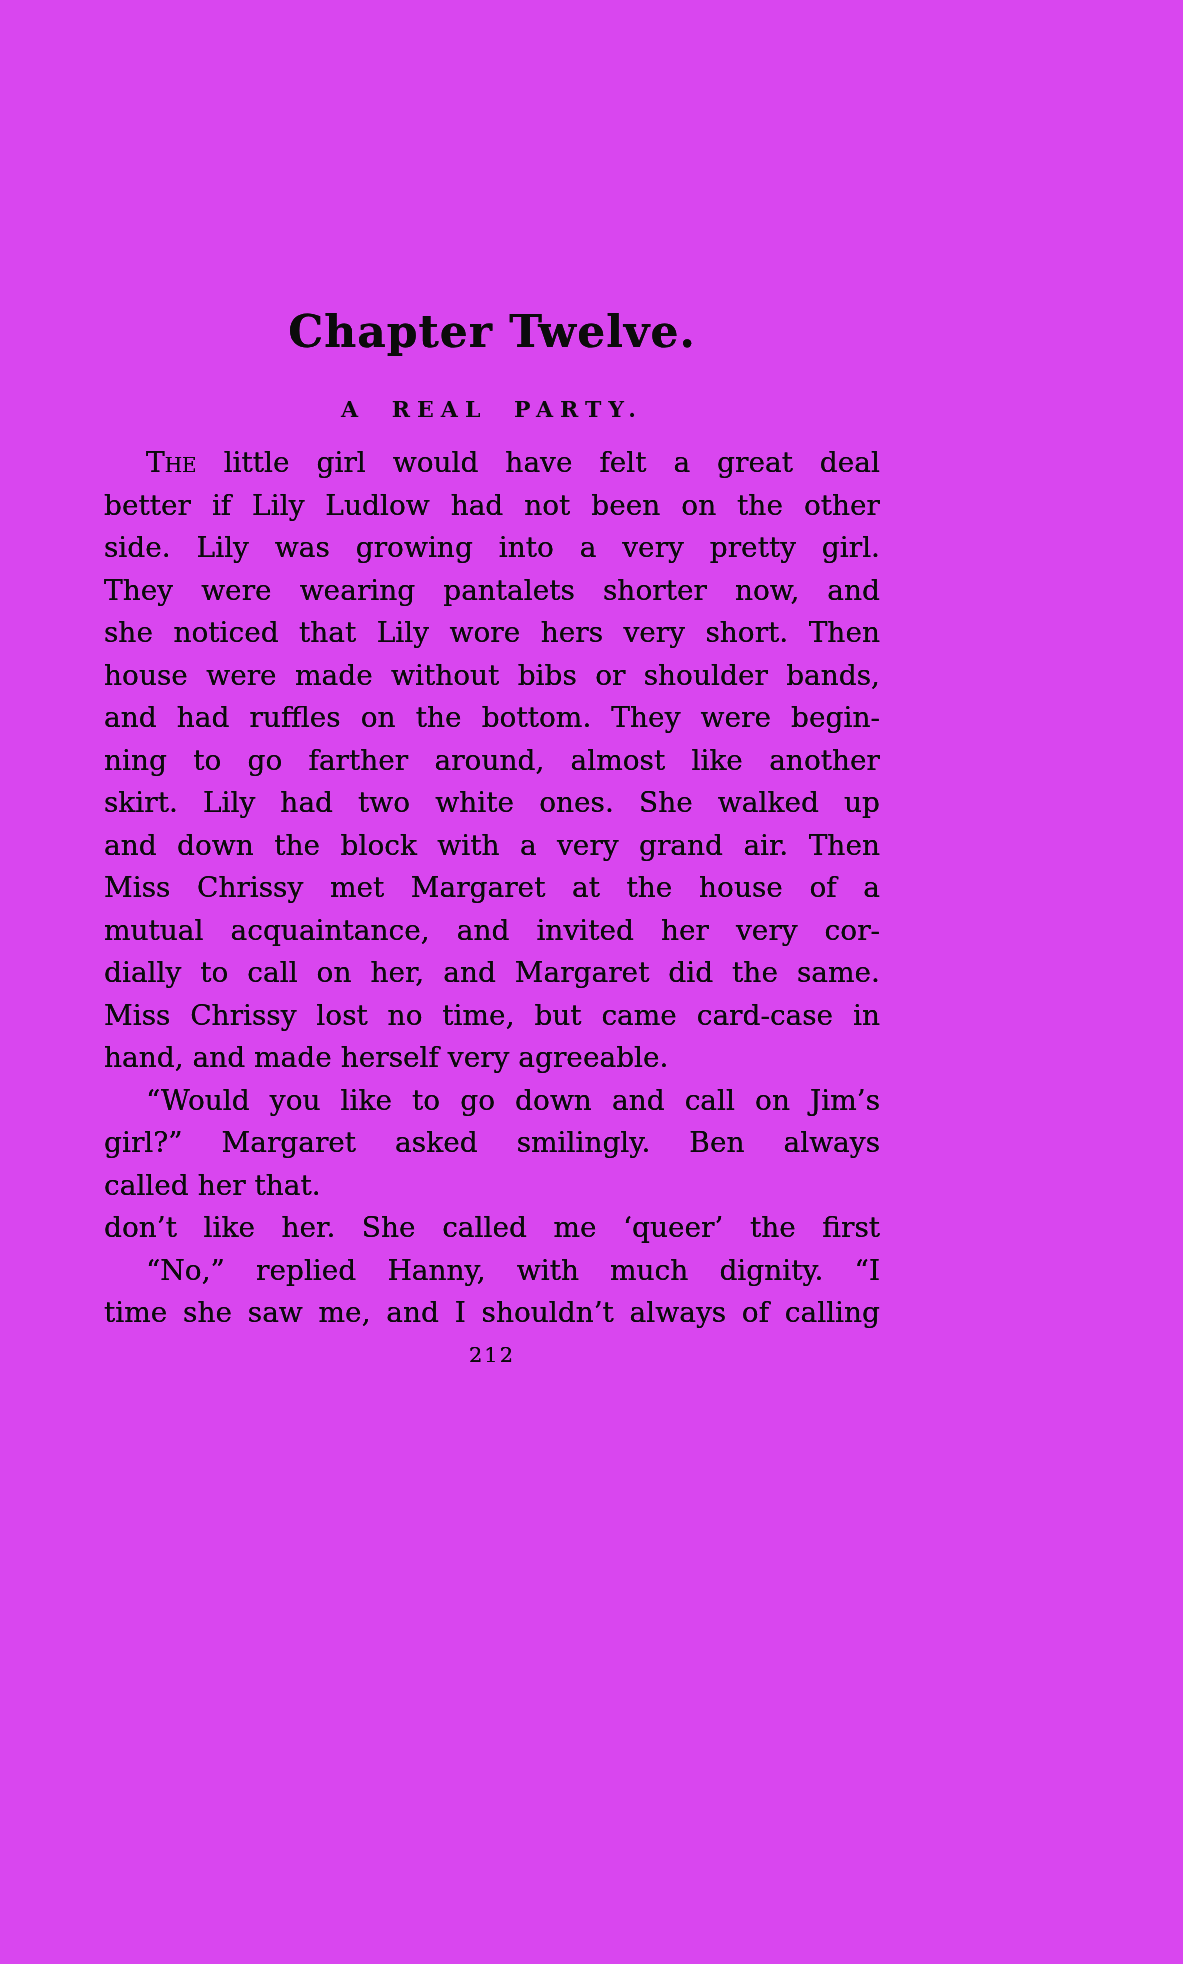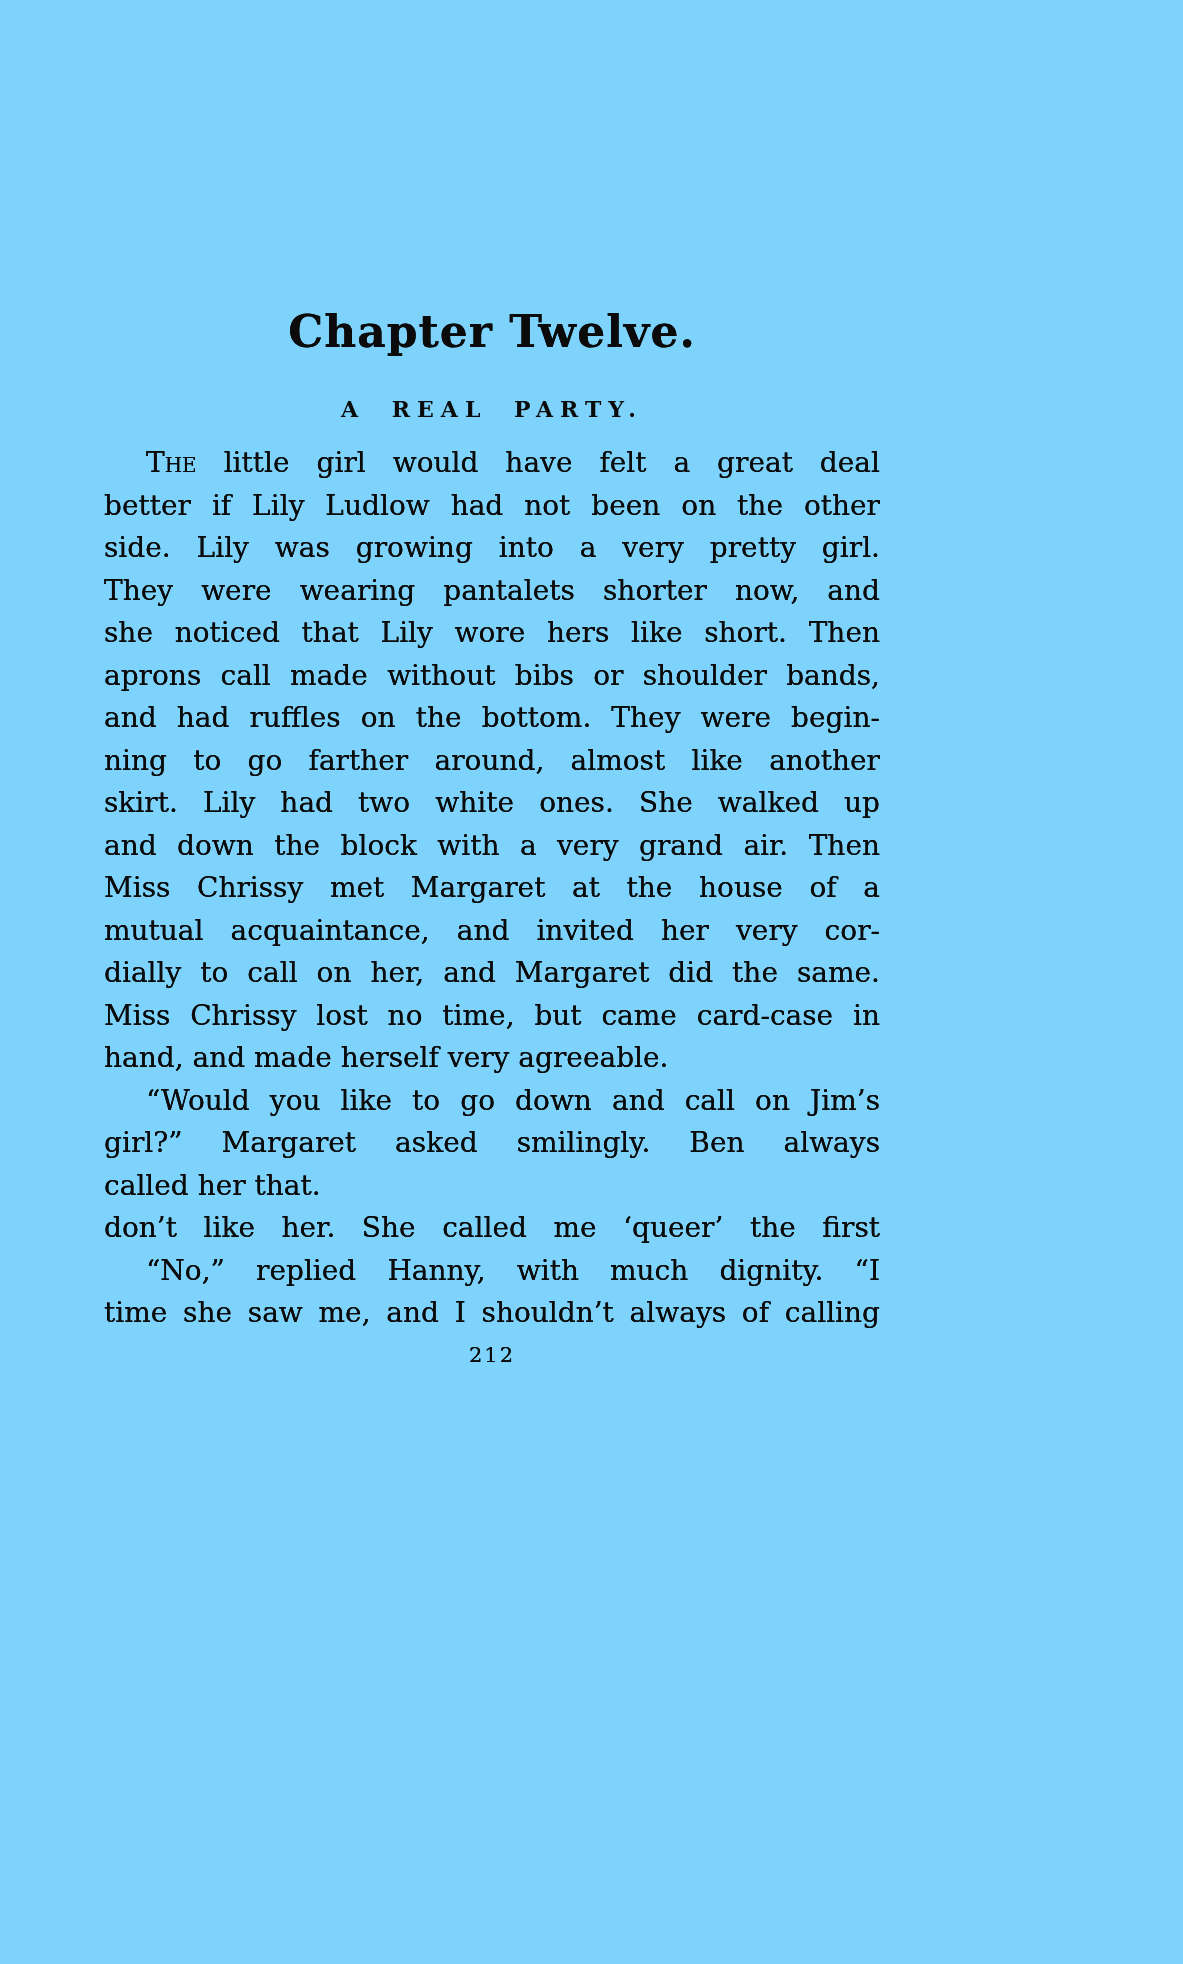--- a/index.html
+++ b/index.html
@@ -4,21 +4,21 @@
 <style>
   html, body {
     margin: 0;
     padding: 0;
     background: #ffffff;
   }
   .page {
     position: relative;
     width: 1183px;
     height: 1964px;
-    background: #7dd3fc;
+    background: #d946ef;
     color: #0b0b0b;
     font-family: "DejaVu Serif", "Liberation Serif", serif;
     overflow: hidden;
   }
   .text-column {
     position: absolute;
     left: 104px;
     top: 0;
     width: 776px;
     padding-top: 308px;
@@ -69,22 +69,22 @@
 <div class="page">
   <div class="text-column">
     <h1 class="chapter-heading">Chapter Twelve.</h1>
     <h2 class="subtitle">A REAL PARTY.</h2>
     <div class="body-text">
       <div class="paragraph">
           <div class="line justify first-line"><span class="lead-word">The</span> little girl would have felt a great deal</div>
           <div class="line justify">better if Lily Ludlow had not been on the other</div>
           <div class="line justify">side.  Lily was growing into a very pretty girl.</div>
           <div class="line justify">They were wearing pantalets shorter now, and</div>
-          <div class="line justify">she noticed that Lily wore hers like short.  Then</div>
-          <div class="line justify">aprons call made without bibs or shoulder bands,</div>
+          <div class="line justify">she noticed that Lily wore hers very short.  Then</div>
+          <div class="line justify">house were made without bibs or shoulder bands,</div>
           <div class="line justify">and had ruffles on the bottom.  They were begin-</div>
           <div class="line justify">ning to go farther around, almost like another</div>
           <div class="line justify">skirt.  Lily had two white ones.  She walked up</div>
           <div class="line justify">and down the block with a very grand air.  Then</div>
           <div class="line justify">Miss Chrissy met Margaret at the house of a</div>
           <div class="line justify">mutual acquaintance, and invited her very cor-</div>
           <div class="line justify">dially to call on her, and Margaret did the same.</div>
           <div class="line justify">Miss Chrissy lost no time, but came card-case in</div>
           <div class="line">hand, and made herself very agreeable.</div>
         </div>

